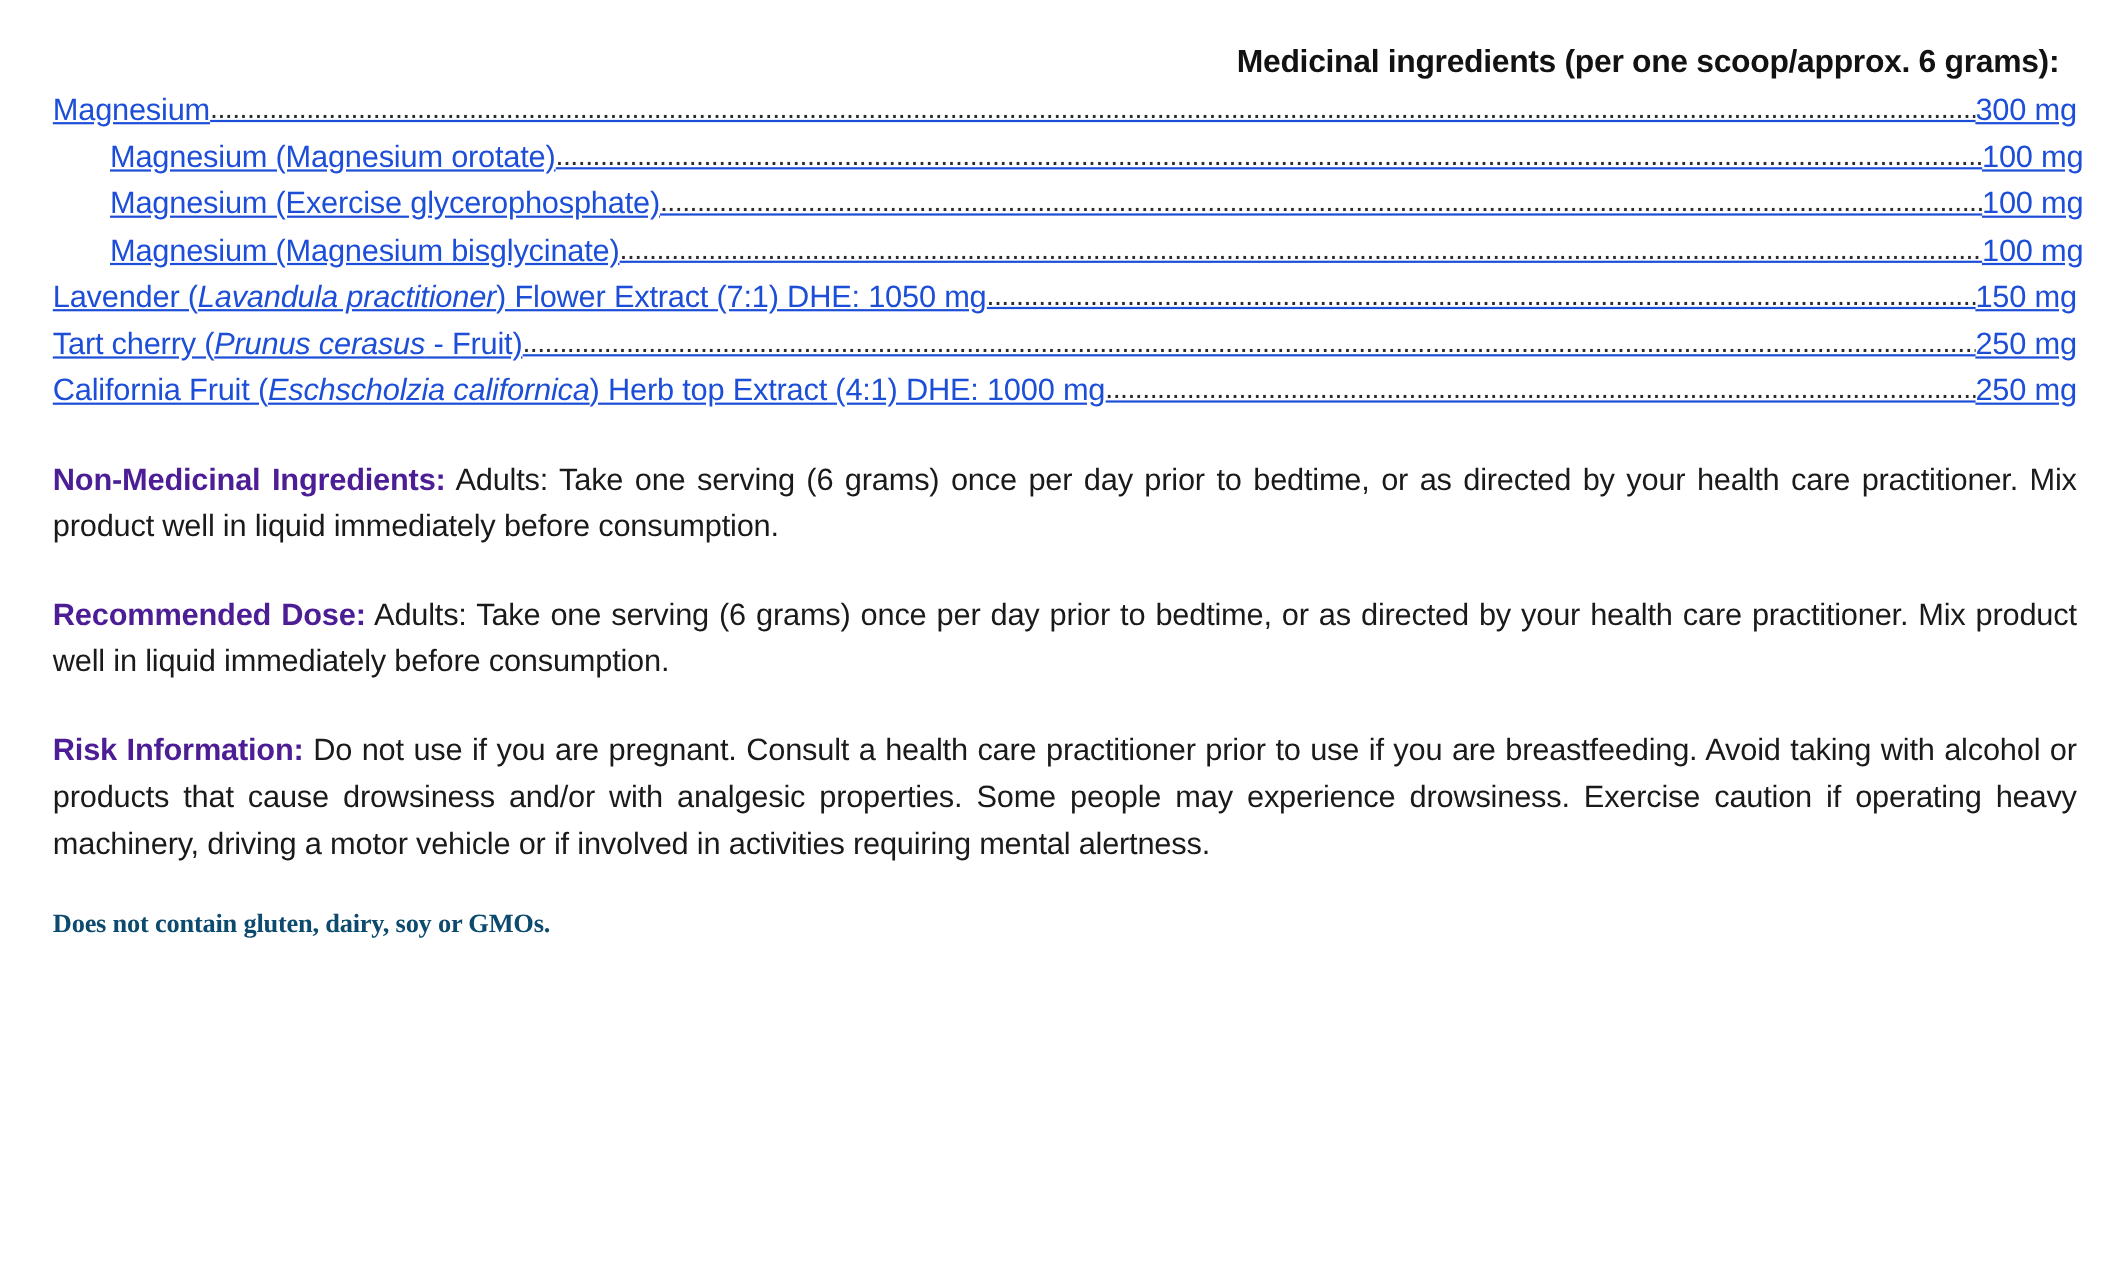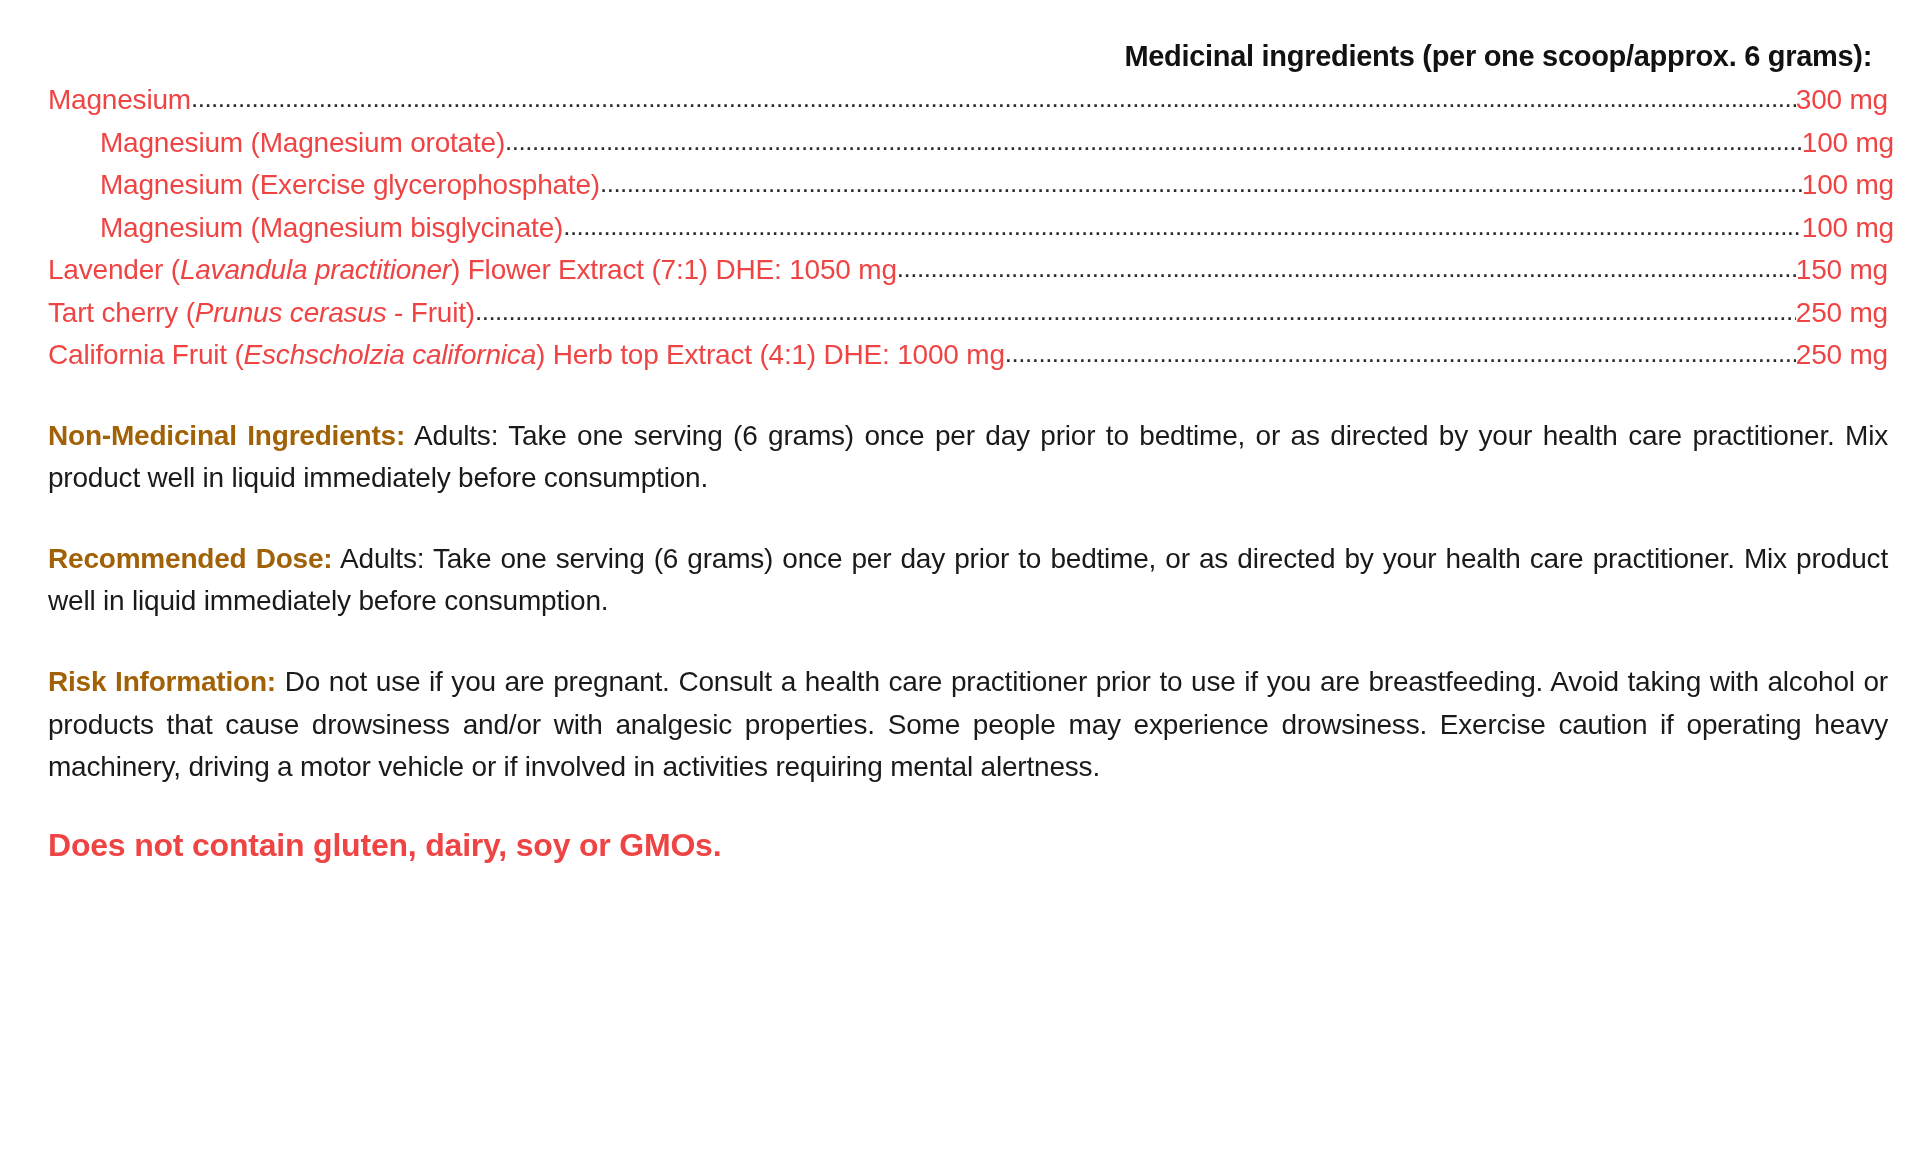--- a/index.html
+++ b/index.html
@@ -29,22 +29,23 @@
     text-align: right;
   }
   
   .ing-row {
     display: flex;
     align-items: baseline;
     width: 1840px;
     font-size: 28px;
     line-height: 1.52;
     letter-spacing: -0.2px;
-    color: #ef4444;
+    color: #1d4ed8;
     white-space: nowrap;
+    text-decoration: underline;
   }
   .ing-row.indent {
     padding-left: 52px;
   }
   .ing-name {
     flex: 0 0 auto;
   }
   .ing-dots {
     flex: 1 1 auto;
     overflow: hidden;
@@ -74,30 +75,31 @@
     width: 1840px;
     font-size: 28px;
     line-height: 1.52;
     letter-spacing: -0.2px;
     text-align: justify;
     margin: 0;
     color: #1a1a1a;
   }
   .para .lead {
     font-weight: bold;
-    color: #a16207;
+    color: #4c1d95;
   }
   .block-gap {
     height: 38px;
   }
   .footer-note {
-    font-size: 32px;
+    font-size: 24px;
     font-weight: bold;
     letter-spacing: -0.2px;
-    color: #ef4444;
+    color: #0c4a6e;
+    font-family: Liberation Serif, serif;
   }
 </style>
 </head>
 <body>
 
 <div class="page">
 
   <div class="panel-title">Medicinal ingredients (per one scoop/approx. 6 grams):</div>
 
   <div>

